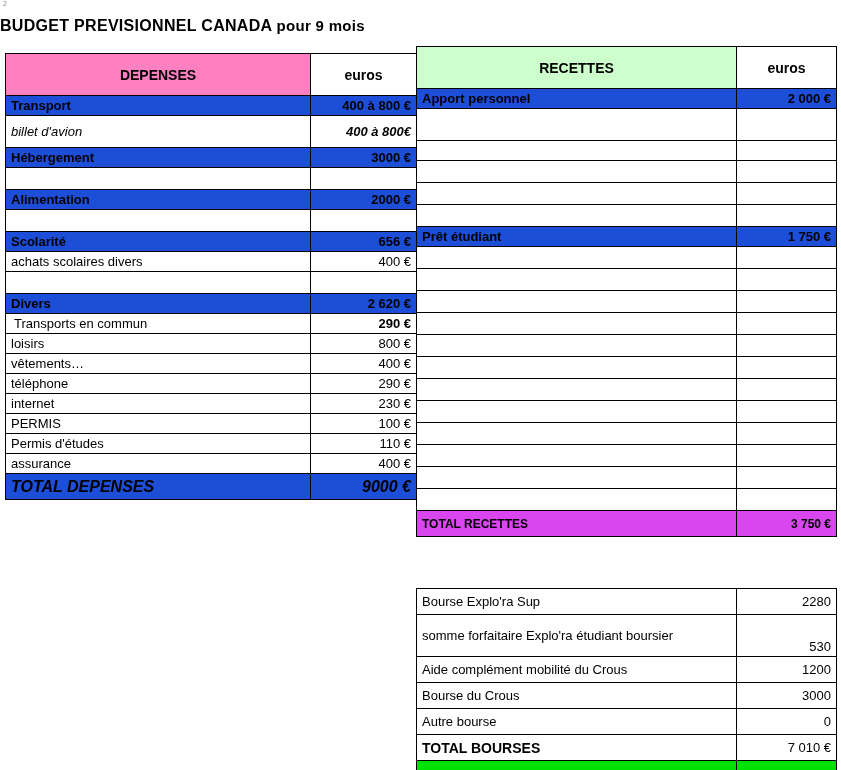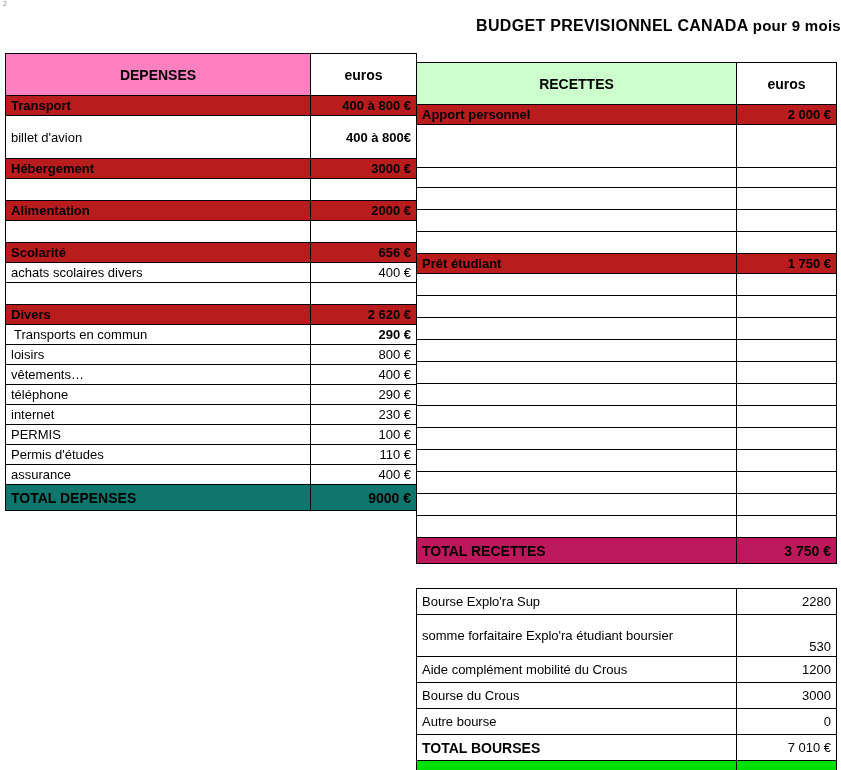--- a/index.html
+++ b/index.html
@@ -27,21 +27,21 @@
     top: 0px;
     font-size: 7px;
     color: #888;
     line-height: 8px;
   }
   .title {
     position: absolute;
     left: 0;
     top: 17px;
     width: 841px;
-    text-align: right;
+    text-align: left;
     font-size: 16px;
     font-weight: bold;
     letter-spacing: 0.3px;
   }
   .title .sub {
     font-weight: bold;
     font-size: 15px;
   }
 
   table {
@@ -66,21 +66,21 @@
     top: 53px;
     width: 411px;
   }
   #left-table col.c1 { width: 305px; }
   #left-table col.c2 { width: 106px; }
 
   
   #right-table {
     position: absolute;
     left: 416px;
-    top: 62px;
+    top: 46px;
     width: 420px;
   }
   #right-table col.c1 { width: 320px; }
   #right-table col.c2 { width: 100px; }
 
   
   #bourses-table {
     position: absolute;
     left: 416px;
     top: 588px;
@@ -93,29 +93,29 @@
     text-align: center;
     font-weight: bold;
     font-size: 14px;
     height: 42px;
   }
   .hdr-pink { background: #ff80c0; }
   .hdr-green { background: #ccffcc; }
   .hdr-plain { background: #ffffff; }
 
   .sect {
-    background: #b91c1c;
+    background: #1d4ed8;
     font-weight: bold;
   }
   .num { text-align: right; }
   .bold { font-weight: bold; }
-  .row-tall { height: 43px; }
+  .row-tall { height: 32px; font-style: italic; }
   .row-xtall { height: 26px; }
-  .total-pink { background: #0f766e; font-weight: bold; font-size: 14px; }
-  .total-green { background: #be185d; font-weight: bold; font-size: 14px; }
+  .total-pink { background: #1d4ed8; font-weight: bold; font-size: 16px; font-style: italic; }
+  .total-green { background: #d946ef; font-weight: bold; font-size: 12px; }
   .total-bright { background: #00e000; font-weight: bold; font-size: 14px; }
   .empty-tall { height: 22px; }
   .right-strong { text-align: left; font-weight: bold; font-size: 14px; }
   .indent { padding-left: 8px; }
 </style>
 </head>
 <body>
 
 <div class="page">
 

